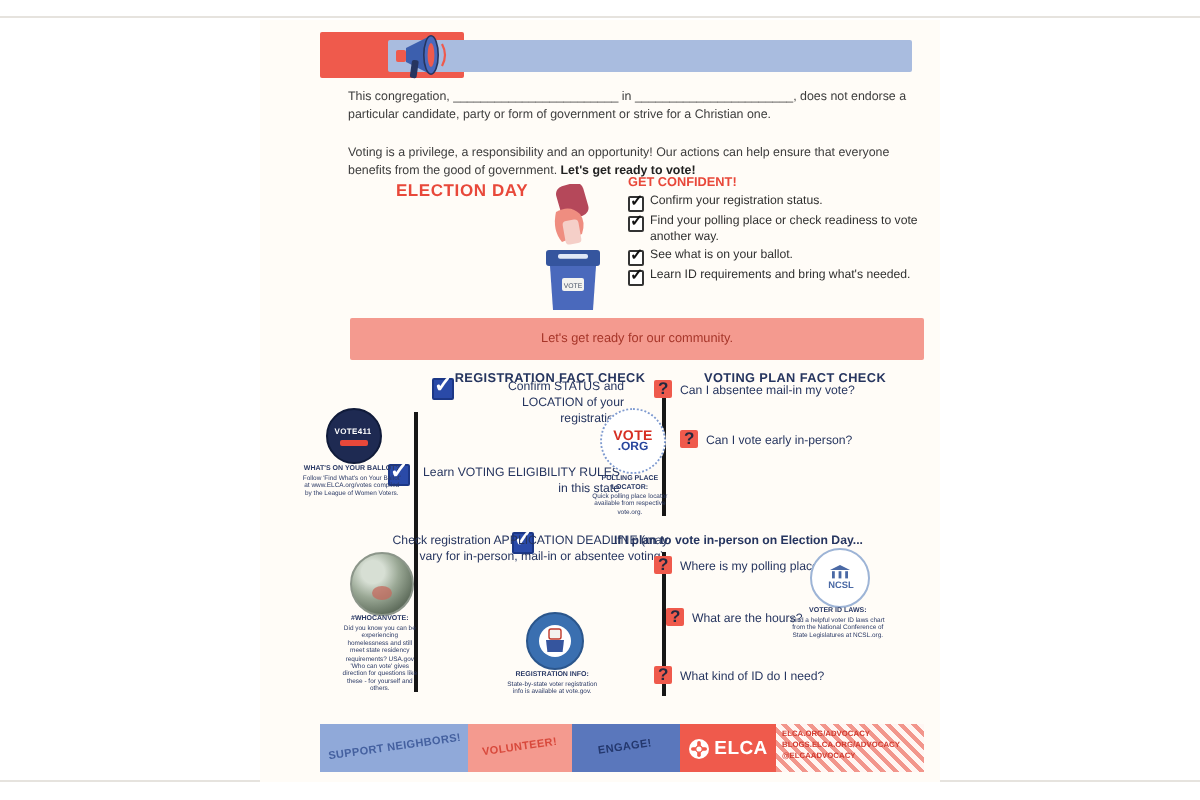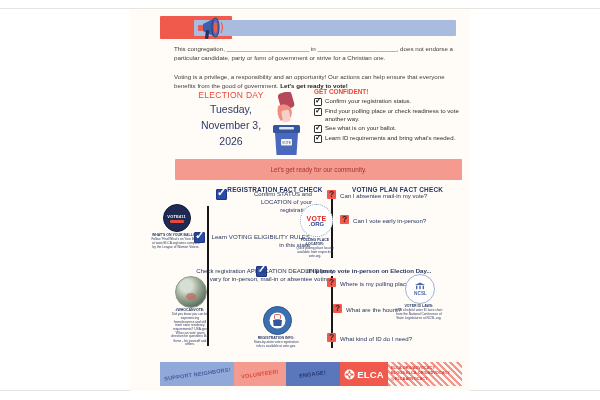--- a/index.html
+++ b/index.html
@@ -19,21 +19,21 @@
   .hdr-red{left:30px;top:6px;width:72px;height:23px;background:#ef5a4c;border-radius:1px;}
   .hdr-blue{left:64px;top:10px;width:262px;height:16px;background:#a9bcdf;border-radius:1px;}
   .hdr-title{left:104px;top:10px;width:222px;height:16px;line-height:16px;text-align:center;
     font-weight:bold;font-size:10.5px;letter-spacing:.2px;color:#26355f;}
   .megaphone{left:66px;top:3px;}
   
   .para{left:44px;top:34px;width:288px;font-size:6.2px;line-height:1.5;color:#3d3d3d;}
   .para2{top:62px;}
   .para b{color:#222;}
   
-  .eday{left:50px;top:80px;width:102px;text-align:center;color:#e8483a;font-weight:normal;
+  .eday{left:50px;top:80px;width:102px;text-align:center;color:#e8483a;font-weight:bold;
     font-size:8.5px;letter-spacing:.3px;}
   .edate{left:44px;top:92px;width:114px;text-align:center;color:#2b3a66;font-size:10.5px;line-height:1.5;}
   .ballot{left:140px;top:82px;}
   .gc{left:184px;top:78px;width:152px;}
   .gc-title{color:#e8483a;font-weight:bold;font-size:6.4px;margin-bottom:2px;}
   .gc-item{display:flex;align-items:flex-start;margin-bottom:1px;}
   .wcheck{flex:0 0 auto;width:6px;height:6px;border:1px solid #333;background:#fff;margin:1px 3px 0 0;
     position:relative;border-radius:1px;}
   .wcheck span{position:absolute;left:0px;top:-3px;font-size:8px;color:#111;font-weight:bold;}
   .gc-item p{margin:0;font-size:6.1px;line-height:1.3;color:#2f2f2f;}
@@ -107,25 +107,20 @@
       <ellipse cx="19.5" cy="14.5" rx="1.7" ry="6" fill="#ef5a4c"></ellipse>
       <rect x="9.5" y="17" width="3.4" height="9" rx="1" fill="#26355f" transform="rotate(8 11 21)"></rect>
       <path d="M25,9 q3,5.5 0,11" fill="none" stroke="#ef5a4c" stroke-width="1.1"></path>
     </svg>
   </div>
 
   <p class="abs para" style="margin:0;">This congregation, ________________________ in _______________________, does not endorse a particular candidate, party or form of government or strive for a Christian one.</p>
   <p class="abs para para2" style="margin:0;"><span>Voting is a privilege, a responsibility and an opportunity! Our actions can help ensure that everyone benefits from the good of government. </span><b>Let's get ready to vote!</b></p>
 
   <div class="abs eday">ELECTION DAY</div>
-  <div class="abs edate">
-    <div>Tuesday,</div>
-    <div>November 3,</div>
-    <div>2026</div>
-  </div>
 
   <div class="abs ballot">
     <svg width="32" height="66" viewBox="0 0 32 66">
       <rect x="9" y="0" width="14" height="17" rx="4" fill="#b5485a" transform="rotate(-16 16 8)"></rect>
       <path d="M8,14 q7,-4 12,1 q3,4 1,10 l-10,4 q-5,-6 -3,-15 Z" fill="#ef8d80"></path>
       <rect x="12" y="18" width="8" height="12" rx="2" fill="#f5cfc8" transform="rotate(-10 16 24)"></rect>
       <rect x="3" y="33" width="27" height="8" rx="1.5" fill="#35559e"></rect>
       <rect x="9" y="35" width="15" height="2.4" rx="1" fill="#dfe7f6"></rect>
       <path d="M5,41 L28,41 L26.5,63 L6.5,63 Z" fill="#4a69bc"></path>
       <rect x="11" y="47" width="11" height="6.5" rx="1" fill="#f3f3ef"></rect>

